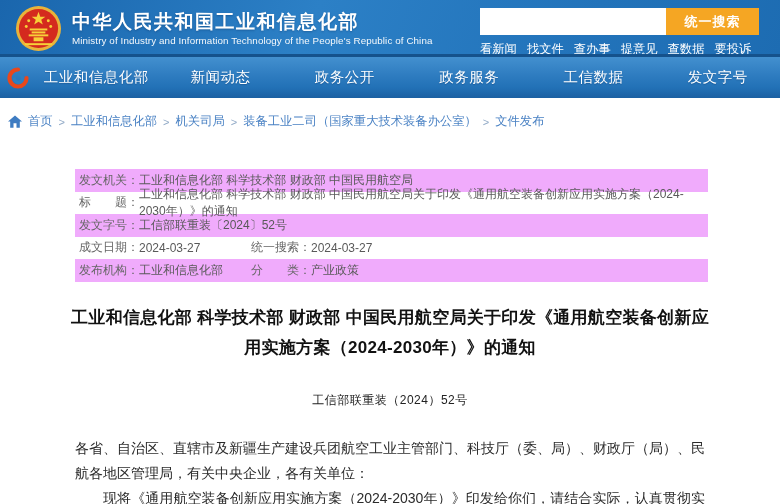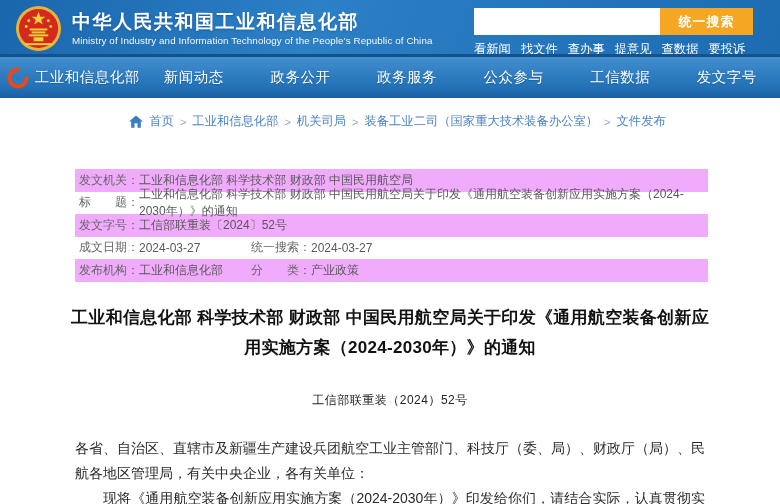--- a/index.html
+++ b/index.html
@@ -12,41 +12,41 @@
     display:flex; align-items:center; }
   .banner::after { content:""; position:absolute; left:0; right:0; bottom:0; height:3px;
     background:#15528c; }
   .banner-left { display:flex; align-items:center; padding-left:15px; }
   .emblem { width:47px; height:47px; flex:0 0 auto; }
   .title-group { margin-left:10px; color:#fff; }
   .cn-title { font-size:19px; font-weight:bold; letter-spacing:1.5px; line-height:1.15;
     text-shadow:0 1px 2px rgba(0,40,90,.35); white-space:nowrap; }
   .en-title { font-size:9.8px; letter-spacing:.1px; opacity:.95; margin-top:3px; white-space:nowrap; }
 
-  .banner-right { position:absolute; right:14px; top:0; width:292px; }
+  .banner-right { position:absolute; right:8px; top:0; width:292px; }
   .search-row { display:flex; margin-top:8px; }
   .search-input { width:186px; height:27px; border:none; outline:none; background:#fff;
     padding:0 8px; font-size:12px; }
   .search-btn { width:93px; height:27px; border:none; background:#f5a623; color:#fff;
     font-size:13px; font-weight:bold; letter-spacing:1px; cursor:pointer;
     font-family:inherit; }
   .quick-links { display:flex; gap:10px; margin-top:6px; }
   .quick-links a { color:#fff; font-size:12.3px; text-decoration:none; white-space:nowrap; }
 
   
   .nav { height:41px; display:flex; align-items:center;
     background:linear-gradient(180deg,#4390cf 0%,#2e7cc0 45%,#2271b6 75%,#1b60a2 100%); }
   .nav-logo { width:24px; height:24px; margin:0 4px 0 6px; flex:0 0 auto; }
   .nav-items { flex:1; display:flex; }
   .nav-item { flex:1; text-align:center; color:#fff; font-size:14.5px; text-decoration:none;
     letter-spacing:.5px; text-shadow:0 1px 1px rgba(0,40,90,.3); white-space:nowrap; }
 
   
   .content { background:#fff; }
-  .breadcrumb { display:flex; align-items:center; padding:15px 0 0 15px; font-size:12.3px;justify-content:center; }
+  .breadcrumb { display:flex; align-items:center; padding:15px 0 0 8px; font-size:12.3px; }
   .breadcrumb a, .breadcrumb .crumb { color:#4a82c4; text-decoration:none; white-space:nowrap; }
   .breadcrumb .sep { color:#90a9c6; margin:0 6px; font-size:11px; }
   .home-link { display:flex; align-items:center; margin-right:6px; }
   .home-icon { width:14px; height:13px; }
 
   .meta { width:633px; margin:39px 0 0 75px; }
   .meta-row { display:flex; align-items:center; height:22.5px; padding-left:4px;
     font-size:12px; color:#666; }
   .meta-row.alt { background:#f0abfc;text-align:right; }
   .meta-label { color:#666; white-space:pre; }
@@ -106,21 +106,20 @@
 <nav class="nav">
   <svg class="nav-logo" viewBox="0 0 24 24">
     <path d="M12 3.5 a8.5 8.5 0 1 0 8.5 8.5" stroke="#e8481c" stroke-width="4.2" fill="none" stroke-linecap="round"></path>
     <path d="M13 8.5 a4 4 0 1 1 -4.5 4.5" stroke="#2d7fc1" stroke-width="3.4" fill="none" stroke-linecap="round"></path>
   </svg>
   <div class="nav-items">
     <a href="#" class="nav-item">工业和信息化部</a>
     <a href="#" class="nav-item">新闻动态</a>
     <a href="#" class="nav-item">政务公开</a>
     <a href="#" class="nav-item">政务服务</a>
-    <a href="#" class="nav-item">公众参与</a>
     <a href="#" class="nav-item">工信数据</a>
     <a href="#" class="nav-item">发文字号</a>
   </div>
 </nav>
 
 <main class="content">
 
   <div class="breadcrumb">
     <a href="#" class="home-link">
       <svg class="home-icon" viewBox="0 0 16 14">

